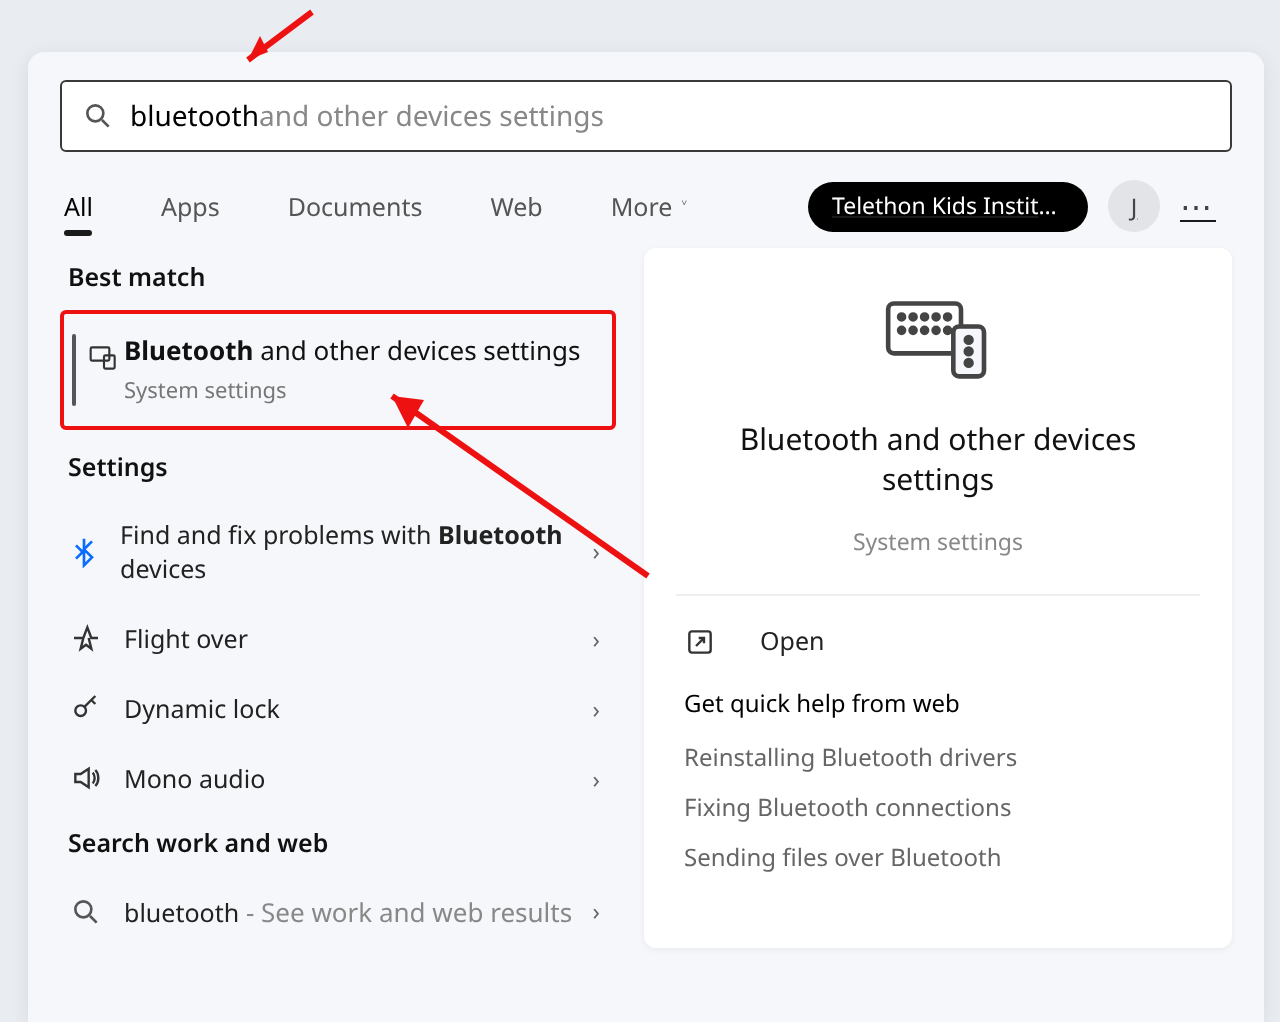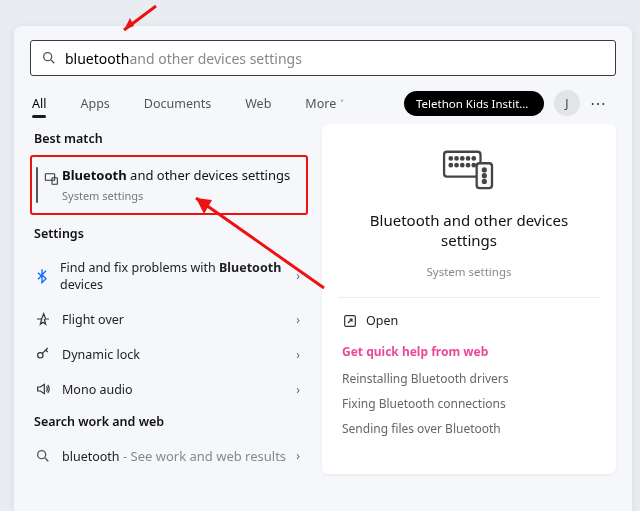--- a/index.html
+++ b/index.html
@@ -34,21 +34,21 @@
     display: flex; align-items: center;
     padding: 14px 18px 6px 18px;
   }
   .tab { margin-right: 34px; color: #555; font-size: 12.5px; cursor: pointer; position: relative; }
   .tab.active { color: #000; }
   .tab.active::after {
     content:""; position:absolute; left:0; right:0; bottom:-6px; height:3px;
     background:#1a1a1a; border-radius:2px;
   }
   .tab .chev { font-size: 10px; margin-left:2px;}
-  .right-tools { margin-left:auto; display:flex; align-items:center; gap:10px; }
+  .right-tools { margin-left:auto; display:flex; align-items:center; gap:10px;text-decoration:underline; }
   .pill {
     background:#000; color:#fff; border-radius:16px;
     padding:5px 12px; font-size:11.5px; max-width:140px;
     white-space:nowrap; overflow:hidden; text-overflow:ellipsis;
   }
   .avatar {
     width:26px; height:26px; border-radius:50%;
     background:#e2e4e7; display:flex; align-items:center; justify-content:center;
     font-size:12px; color:#444;
   }
@@ -84,22 +84,22 @@
   .row-left { display:flex; align-items:center; gap:10px; }
   .row-icon { width:18px; display:flex; justify-content:center; color:#444; font-size:14px; }
   .row-label { font-size:12.5px; color:#222; }
   .row-label b { font-weight:700; }
   .row-sub { color:#888; font-size:13px; }
   .chev-r { color:#666; font-size:12px; }
   .hero { display:flex; flex-direction:column; align-items:center; gap:14px; margin-bottom:10px;}
   .hero-title { font-size:15px; color:#111; text-align:center;}
   .hero-sub { font-size:11.5px; color:#888; }
   .hr { height:1px; background:#eee; margin:18px -4px 14px -4px;}
-  .open-row { display:flex; align-items:center; gap:8px; font-size:12.5px; color:#222; cursor:pointer; margin-bottom:14px;}
-  .mini-title { font-weight:700; font-size:12px; color:#ec4899; margin-bottom:10px;}
+  .open-row { display:flex; align-items:center; gap:22px; font-size:12.5px; color:#222; cursor:pointer; margin-bottom:14px;}
+  .mini-title { font-weight:400; font-size:12px; color:#000000; margin-bottom:10px;}
   .link { font-size:12px; color:#666; margin: 8px 0; cursor:pointer;}
   
   .arrow { position:absolute; pointer-events:none; }
   svg.icon { width:16px; height:16px; }
   svg.hero-icon { width:62px; height:46px; }
 </style>
 </head>
 <body>
 
 <div class="panel">

